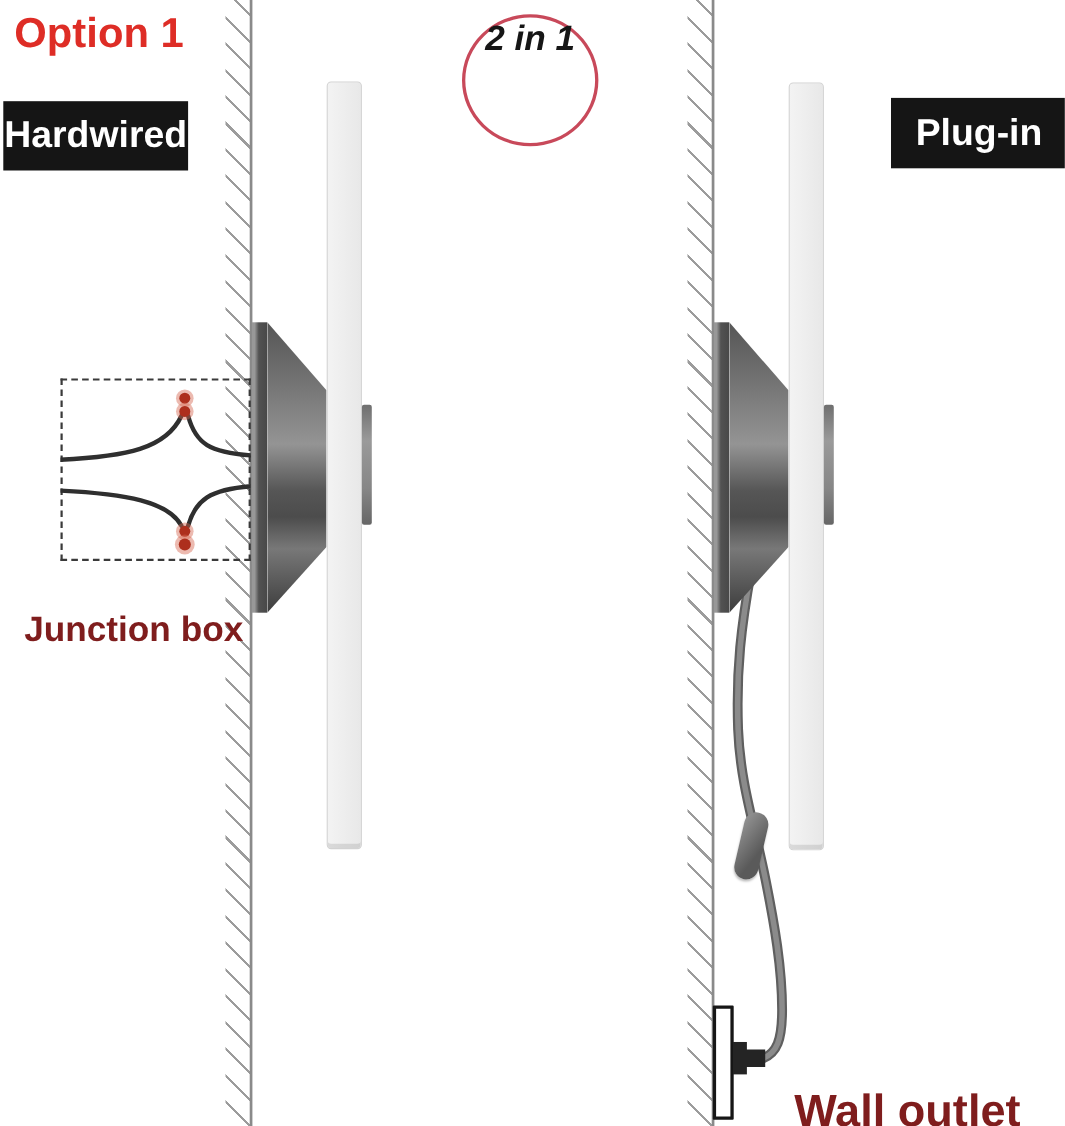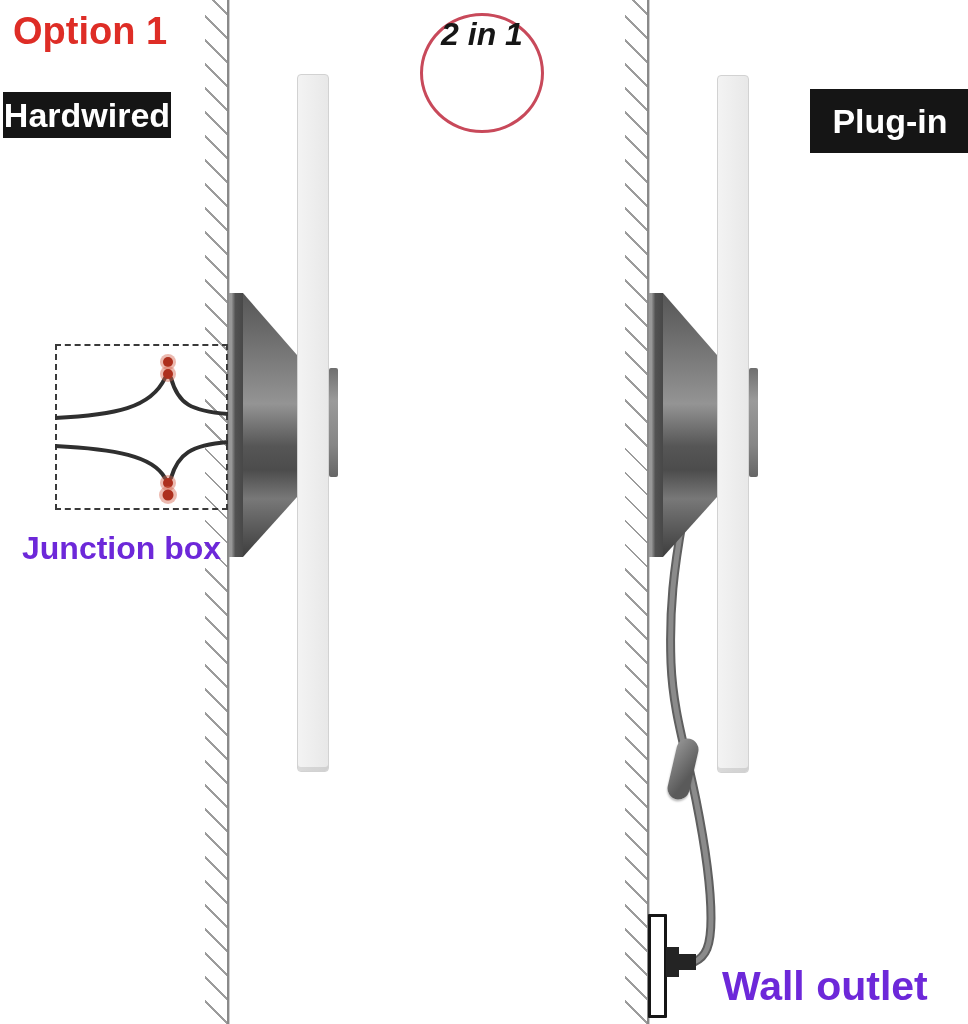--- a/index.html
+++ b/index.html
@@ -63,21 +63,21 @@
   #plate-right{left:649px;} #canopy-right{left:663px;}
   #panel-right{left:717px;top:75px;} #bar-right{left:749px;}
 
   
   #junction-box{
     left:55px;top:344px;width:173px;height:166px;box-sizing:border-box;
     border:2px dashed #3a3a3a;
   }
   #junction-wires{left:55px;top:344px;}
   .label-text{
-    font-size:32px;font-weight:bold;color:#6d28d9;white-space:nowrap;
+    font-size:32px;font-weight:bold;color:#7f1d1d;white-space:nowrap;margin-top:24px;
   }
   #junction-label{left:22px;top:530px;}
   #outlet-label{left:722px;top:963px;font-size:41px;}
 
   
   #cord-svg{left:640px;top:498px;}
   #inline-switch{
     left:672px;top:738px;width:22px;height:62px;border-radius:11px;
     background:linear-gradient(115deg,#979797,#5a5a5a 70%);
     transform:rotate(13deg);
@@ -96,21 +96,21 @@
 <body>
 
 <div id="stage">
 
   <div class="abs wall-hatch" id="hatch-left"></div>
   <div class="abs wall-line" id="line-left"></div>
   <div class="abs wall-hatch" id="hatch-right"></div>
   <div class="abs wall-line" id="line-right"></div>
 
   <div class="abs opt-title" style="left:13px;top:10px;">Option 1</div>
-  <div class="abs tag-box" style="left:3px;top:92px;width:168px;height:46px;">Hardwired</div>
+  <div class="abs tag-box" style="left:3px;top:92px;width:168px;height:63px;">Hardwired</div>
 
   <div class="abs" id="badge">
     <span>2 in 1</span>
   </div>
 
   <div class="abs tag-box" style="left:810px;top:89px;width:160px;height:64px;">Plug-in</div>
 
   <div class="abs" id="junction-box"></div>
 
   <svg class="abs" id="junction-wires" width="173" height="166" viewBox="0 0 173 166">

